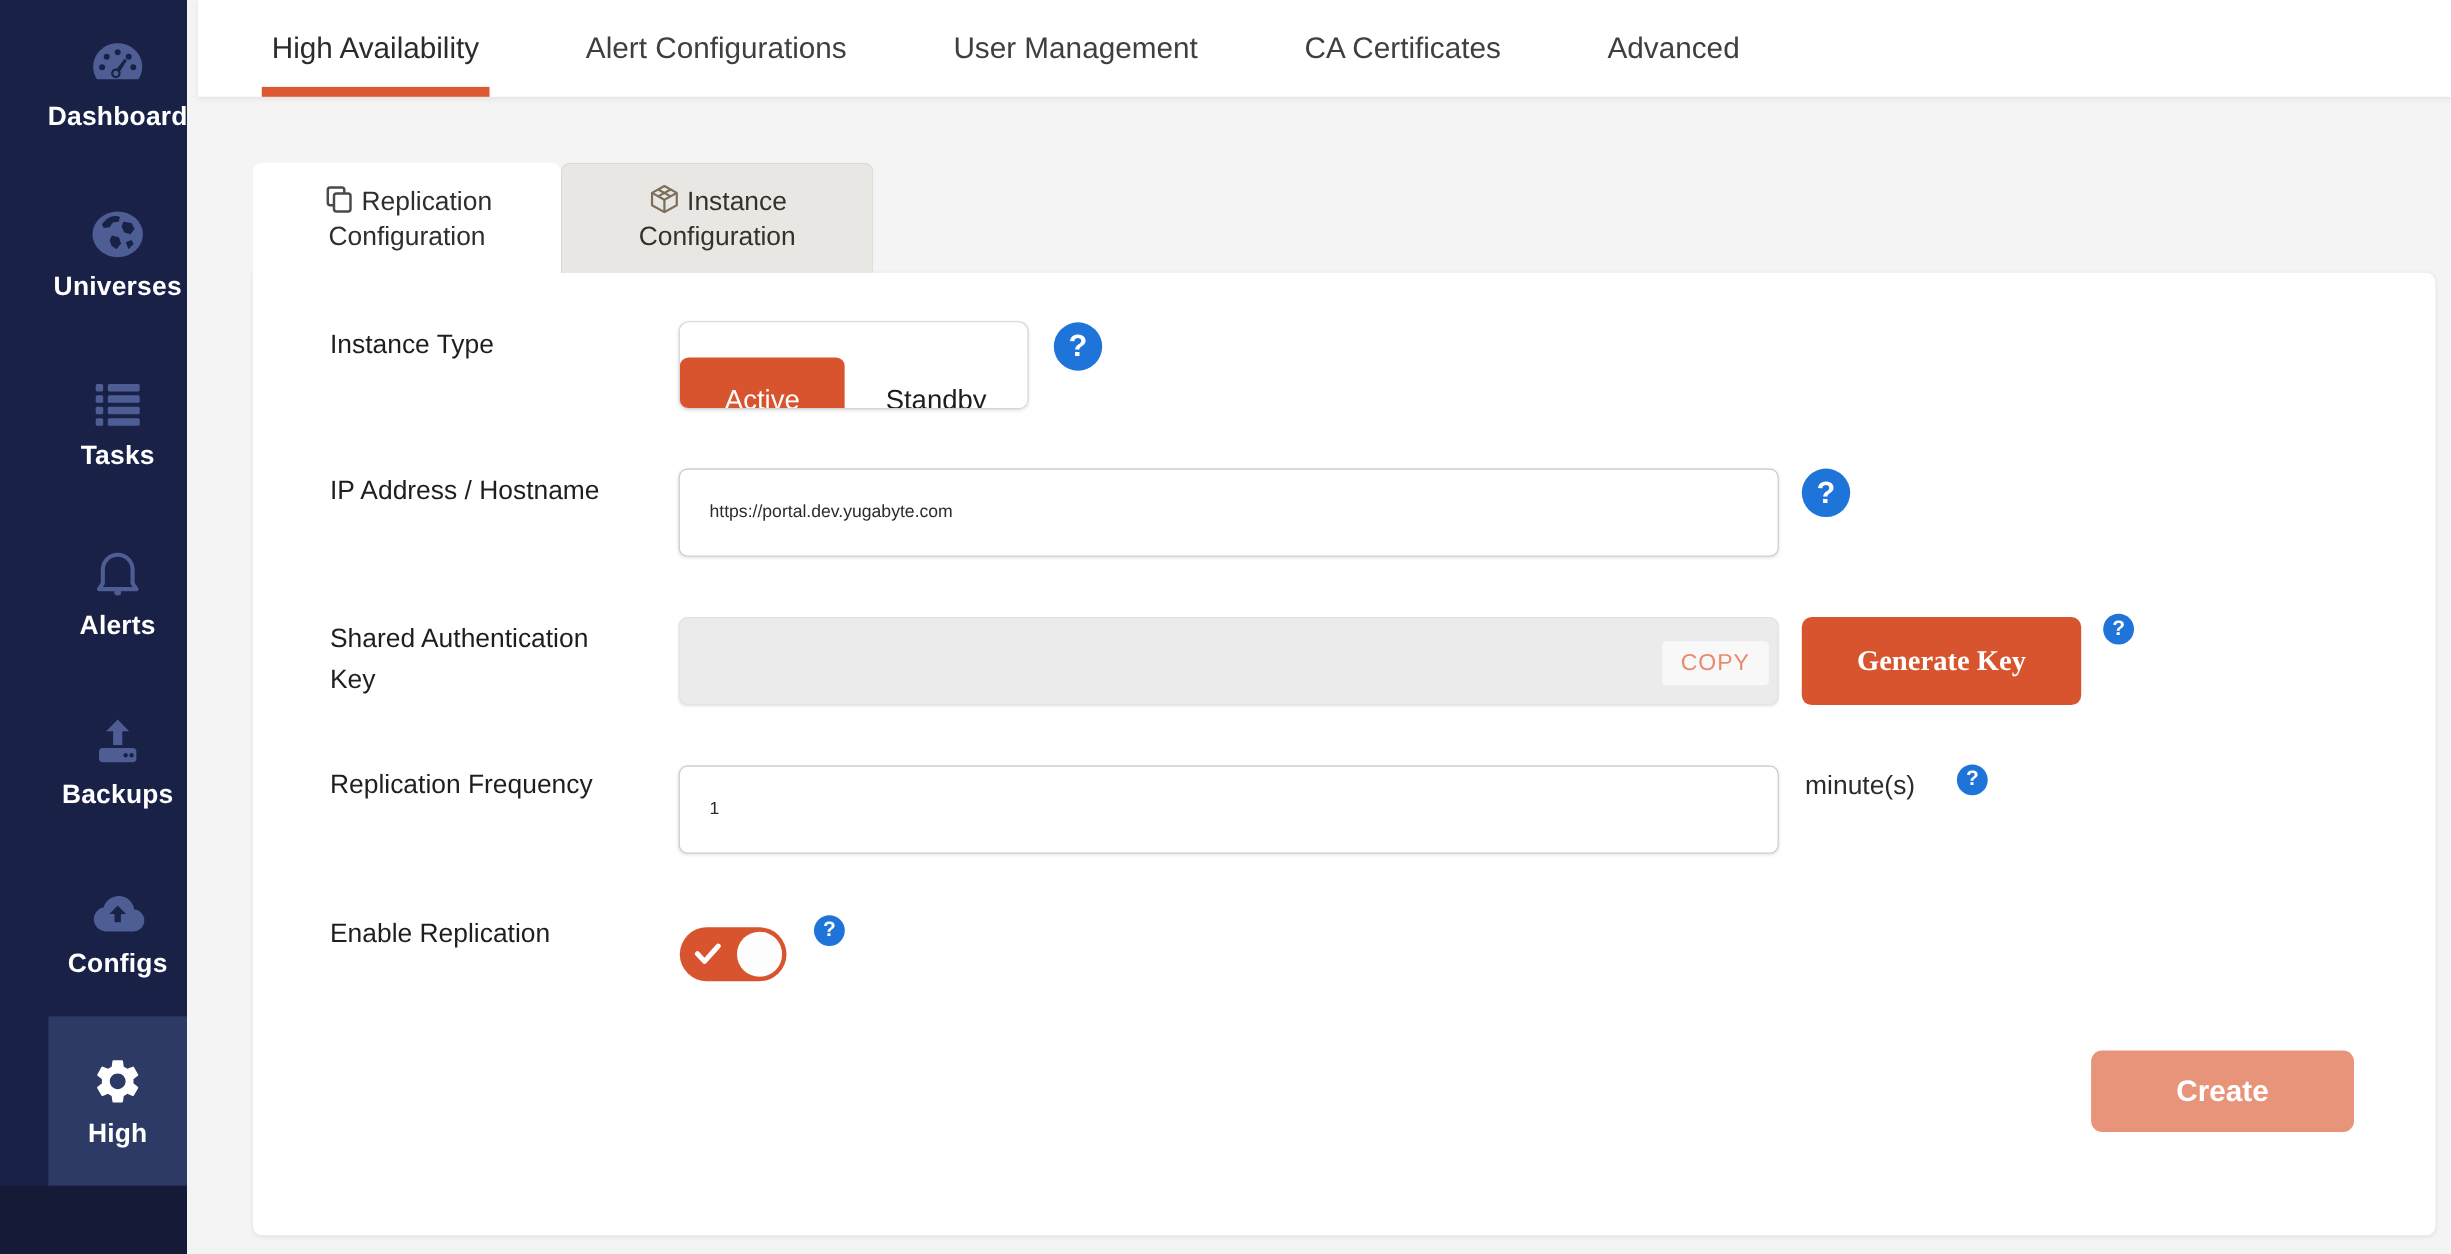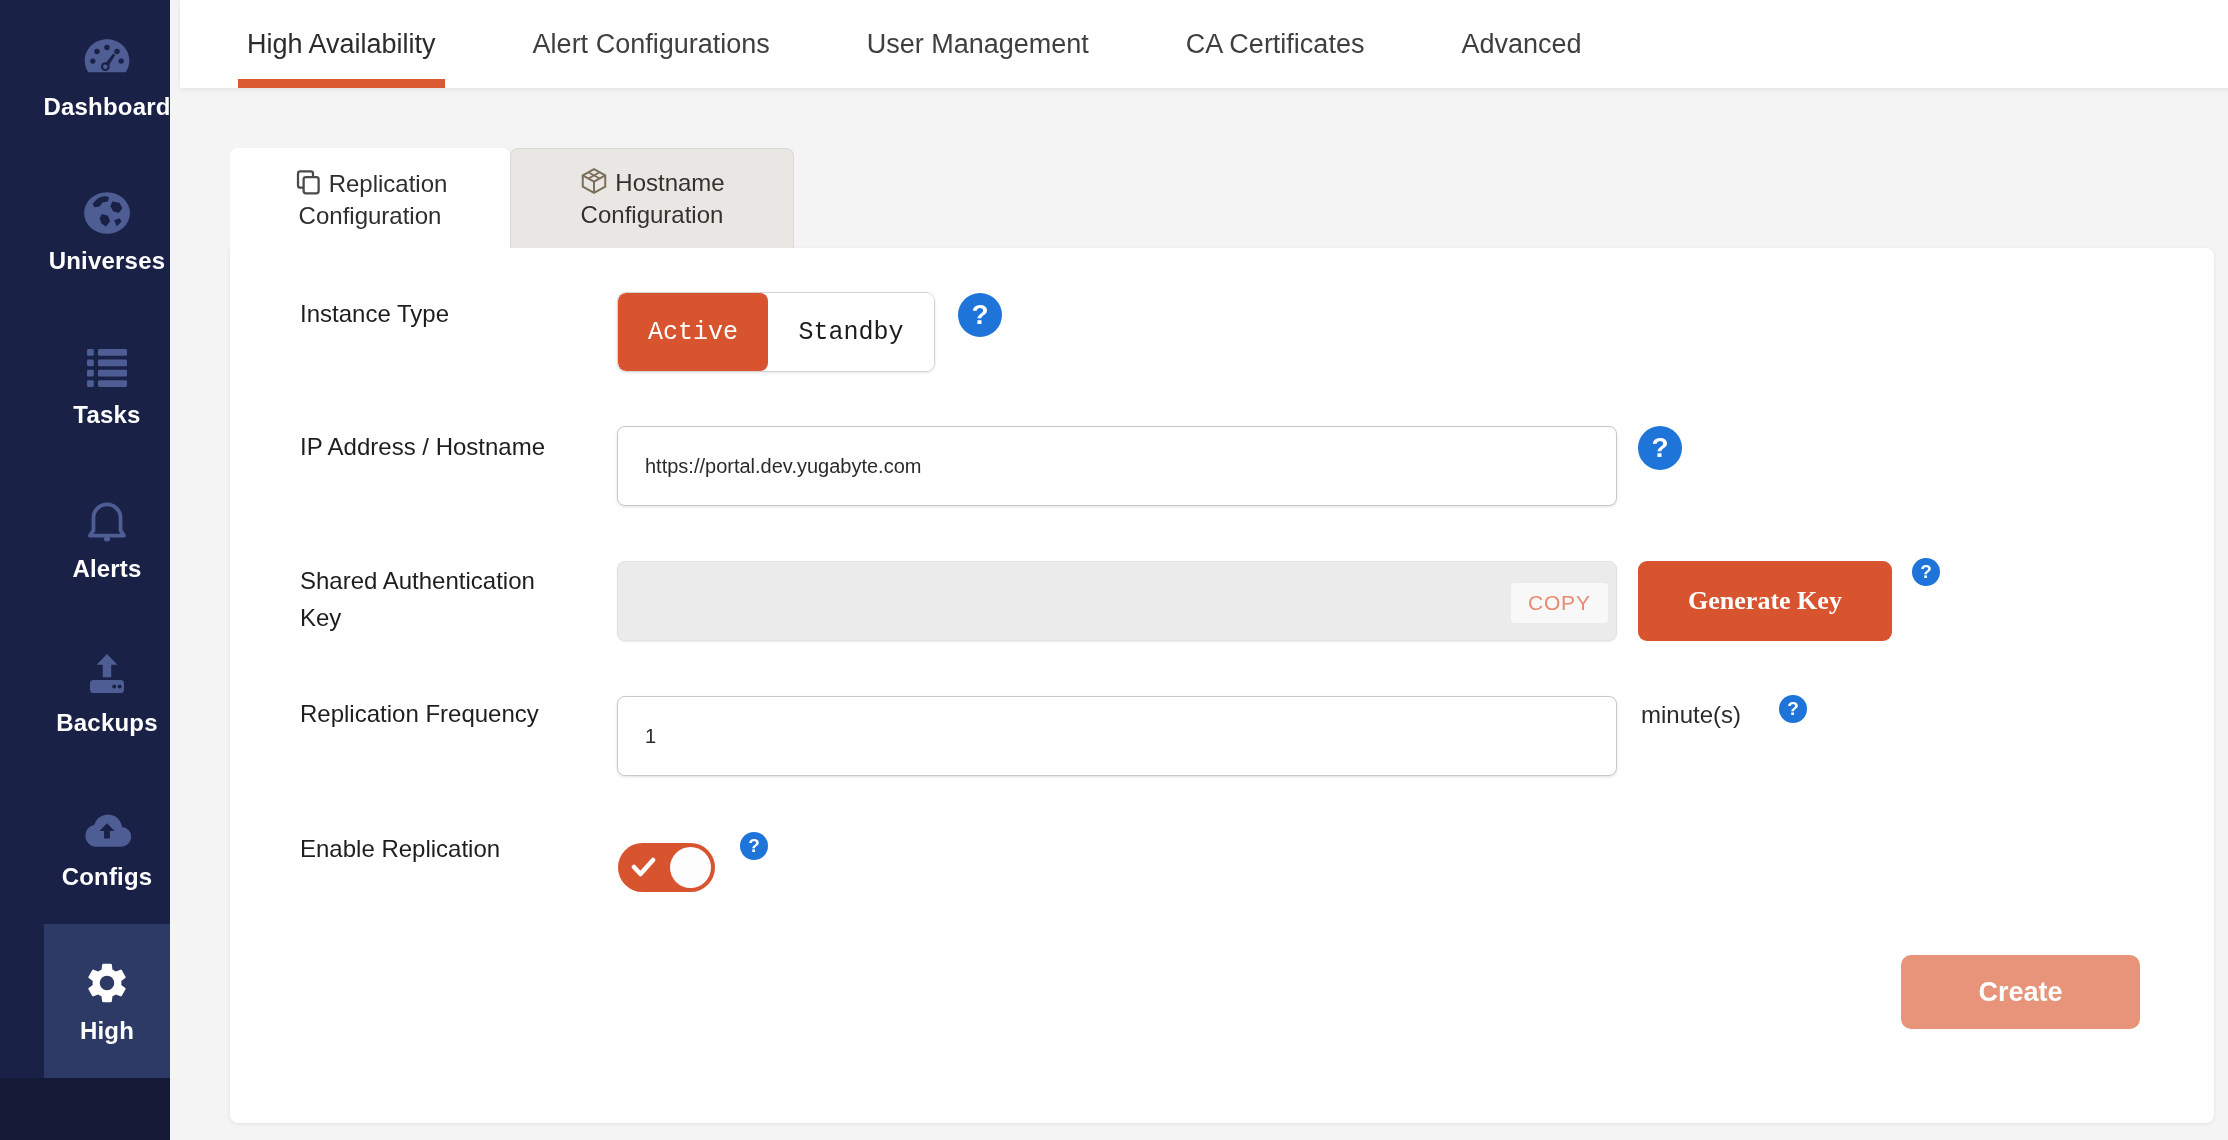--- a/index.html
+++ b/index.html
@@ -58,35 +58,35 @@
     position:absolute; left:230px; top:248px; width:1984px; height:875px;
     background:#ffffff; border-radius:0 8px 8px 8px;
     box-shadow:0 1px 4px rgba(0,0,0,0.08); z-index:2;
   }
   .form-label{
     position:absolute; left:70px; width:255px; font-size:24px; line-height:37px; color:#1e1e1e;
   }
   .text-input{
     position:absolute; left:387px; width:1000px; height:80px;
     border:1px solid #c9c9c9; border-radius:8px; background:#fff;
-    font-family:inherit; font-size:20px; color:#2b2b2b; padding:0 27px;
+    font-family:inherit; font-size:16px; color:#2b2b2b; padding:0 27px;
     box-shadow:0 1px 3px rgba(0,0,0,0.12); outline:none;
   }
   .text-input:disabled{
     background:#ebebeb; border-color:#e2e2e2; box-shadow:0 1px 2px rgba(0,0,0,0.08);
   }
   
   .segmented{
     position:absolute; left:387px; top:44px; height:80px; display:flex;
     border:1px solid #d4d4d4; border-radius:9px; overflow:hidden; background:#fff;
     box-shadow:0 1px 3px rgba(0,0,0,0.10);
   }
   .seg-btn{
     height:100%; display:flex; align-items:center; justify-content:center;
-    font-size:25px; cursor:pointer; background:#fff; border:none; font-family:Liberation Mono, monospace;
+    font-size:25px; cursor:pointer; background:#fff; border:none; font-family:Liberation Sans, sans-serif;margin-top:32px;
   }
   .seg-btn.sel{ background:#d8542e; color:#ffffff; border-radius:8px; }
   .seg-btn.unsel{ color:#1c1c1c; }
   .seg-active{ width:150px; }
   .seg-standby{ width:166px; }
   
   .help{
     position:absolute; background:#1e74d8; color:#fff; border-radius:50%;
     display:flex; align-items:center; justify-content:center; font-weight:bold; cursor:pointer;
   }
@@ -226,21 +226,21 @@
   </div>
   <div class="subtab inactive">
     <span class="inner">
       <svg class="t-icon" width="30" height="30" viewBox="0 0 24 24">
         <g fill="none" stroke="#7b6f5b" stroke-width="1.6" stroke-linejoin="round">
           <path d="M12 2.5l9 5v9l-9 5-9-5v-9z"></path>
           <path d="M3 7.5l9 5 9-5"></path>
           <path d="M12 12.5v9"></path>
           <path d="M7.5 5l9 5M16.5 5l-9 5"></path>
         </g>
-      </svg><span>Hostname Configuration</span>
+      </svg><span>Instance Configuration</span>
     </span>
   </div>
 </div>
 
 <main class="panel">
 
   <div class="form-label" style="top:47px">Instance Type</div>
   <div class="segmented">
     <button class="seg-btn sel seg-active">Active</button>
     <button class="seg-btn unsel seg-standby">Standby</button>

